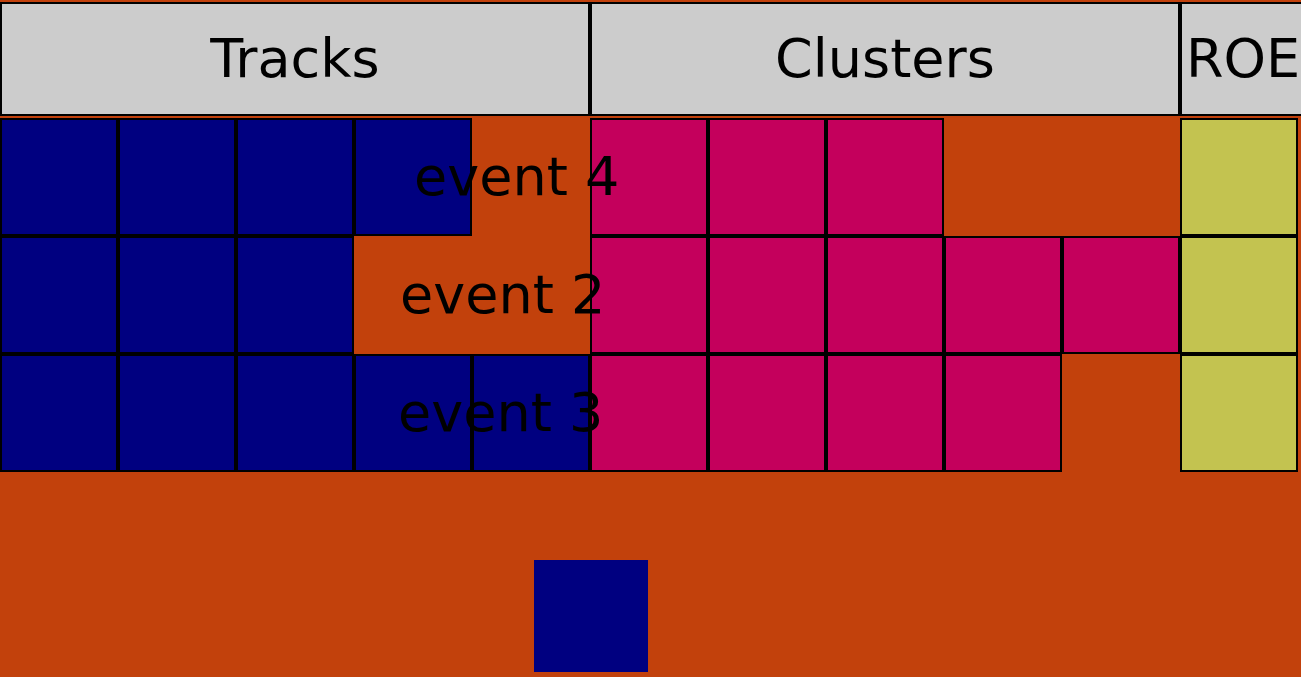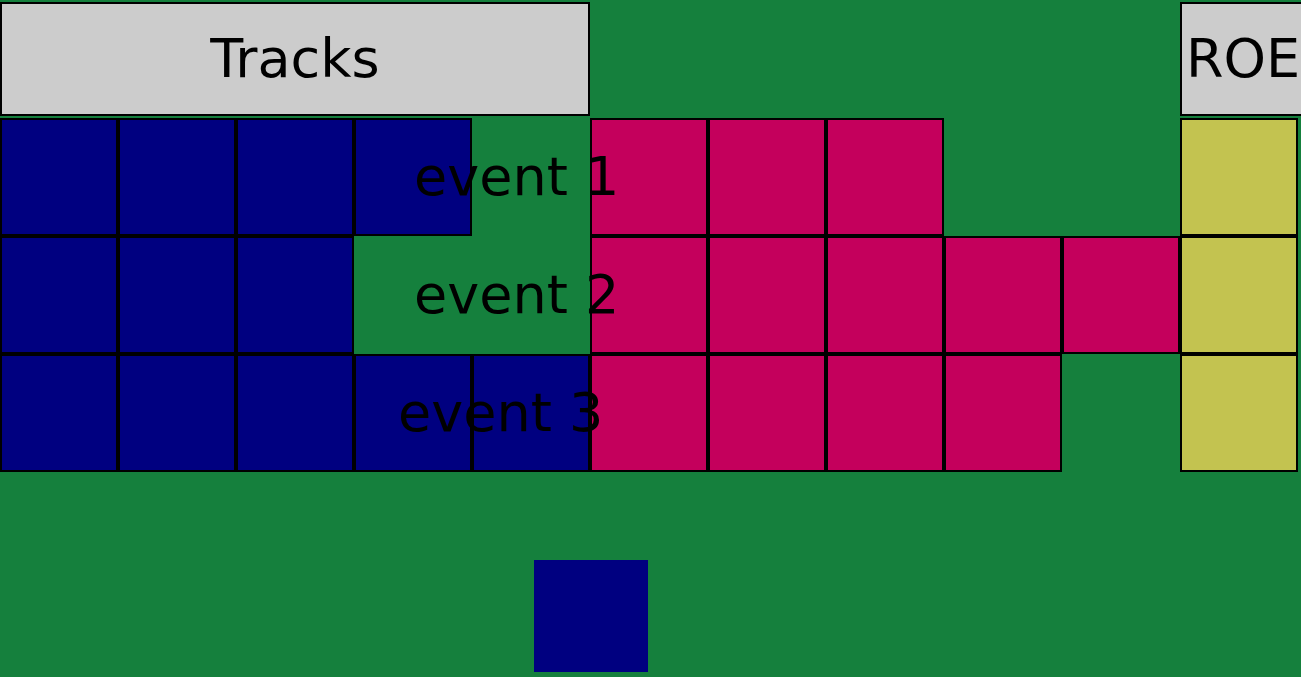--- a/index.html
+++ b/index.html
@@ -11,21 +11,21 @@
   body {
     width: 1301px;
     height: 677px;
     overflow: hidden;
     font-family: "DejaVu Sans", sans-serif;
   }
   #stage {
     position: relative;
     width: 1301px;
     height: 677px;
-    background: #15803d;
+    background: #c2410c;
   }
   
   .hdr {
     position: absolute;
     top: 2px;
     height: 114px;
     background: #cccccc;
     border: 2px solid #000000;
     box-sizing: border-box;
     display: flex;
@@ -75,20 +75,23 @@
 </style>
 </head>
 <body>
 
 <div id="stage">
 
   <div class="hdr hdr-tracks">
     <span>Tracks</span>
   </div>
 
+  <div class="hdr hdr-clusters">
+    <span>Clusters</span>
+  </div>
 
   <div class="hdr hdr-roe">
     <span>ROE</span>
   </div>
 
   <div id="grid-layer">
       <div class="cell blue" style="left: 0px; top: 118px;"></div>
       <div class="cell blue" style="left: 118px; top: 118px;"></div>
       <div class="cell blue" style="left: 236px; top: 118px;"></div>
       <div class="cell blue" style="left: 354px; top: 118px;"></div>
@@ -111,20 +114,20 @@
       <div class="cell blue" style="left: 354px; top: 354px;"></div>
       <div class="cell blue" style="left: 472px; top: 354px;"></div>
       <div class="cell pink" style="left: 590px; top: 354px;"></div>
       <div class="cell pink" style="left: 708px; top: 354px;"></div>
       <div class="cell pink" style="left: 826px; top: 354px;"></div>
       <div class="cell pink" style="left: 944px; top: 354px;"></div>
       <div class="cell yellow" style="left: 1180px; top: 354px;"></div>
     </div>
 
   <div id="label-layer">
-      <div class="evt" style="left: 414px; top: 118px;">event 1</div>
-      <div class="evt" style="left: 414px; top: 236px;">event 2</div>
+      <div class="evt" style="left: 414px; top: 118px;">event 4</div>
+      <div class="evt" style="left: 400px; top: 236px;">event 2</div>
       <div class="evt" style="left: 398px; top: 354px;">event 3</div>
     </div>
 
   <div class="legend-swatch" id="legend-swatch" style="left: 534px; top: 560px; width: 114px; height: 112px; background: rgb(0, 0, 128);"></div>
 
 </div>
 
 </body></html>

